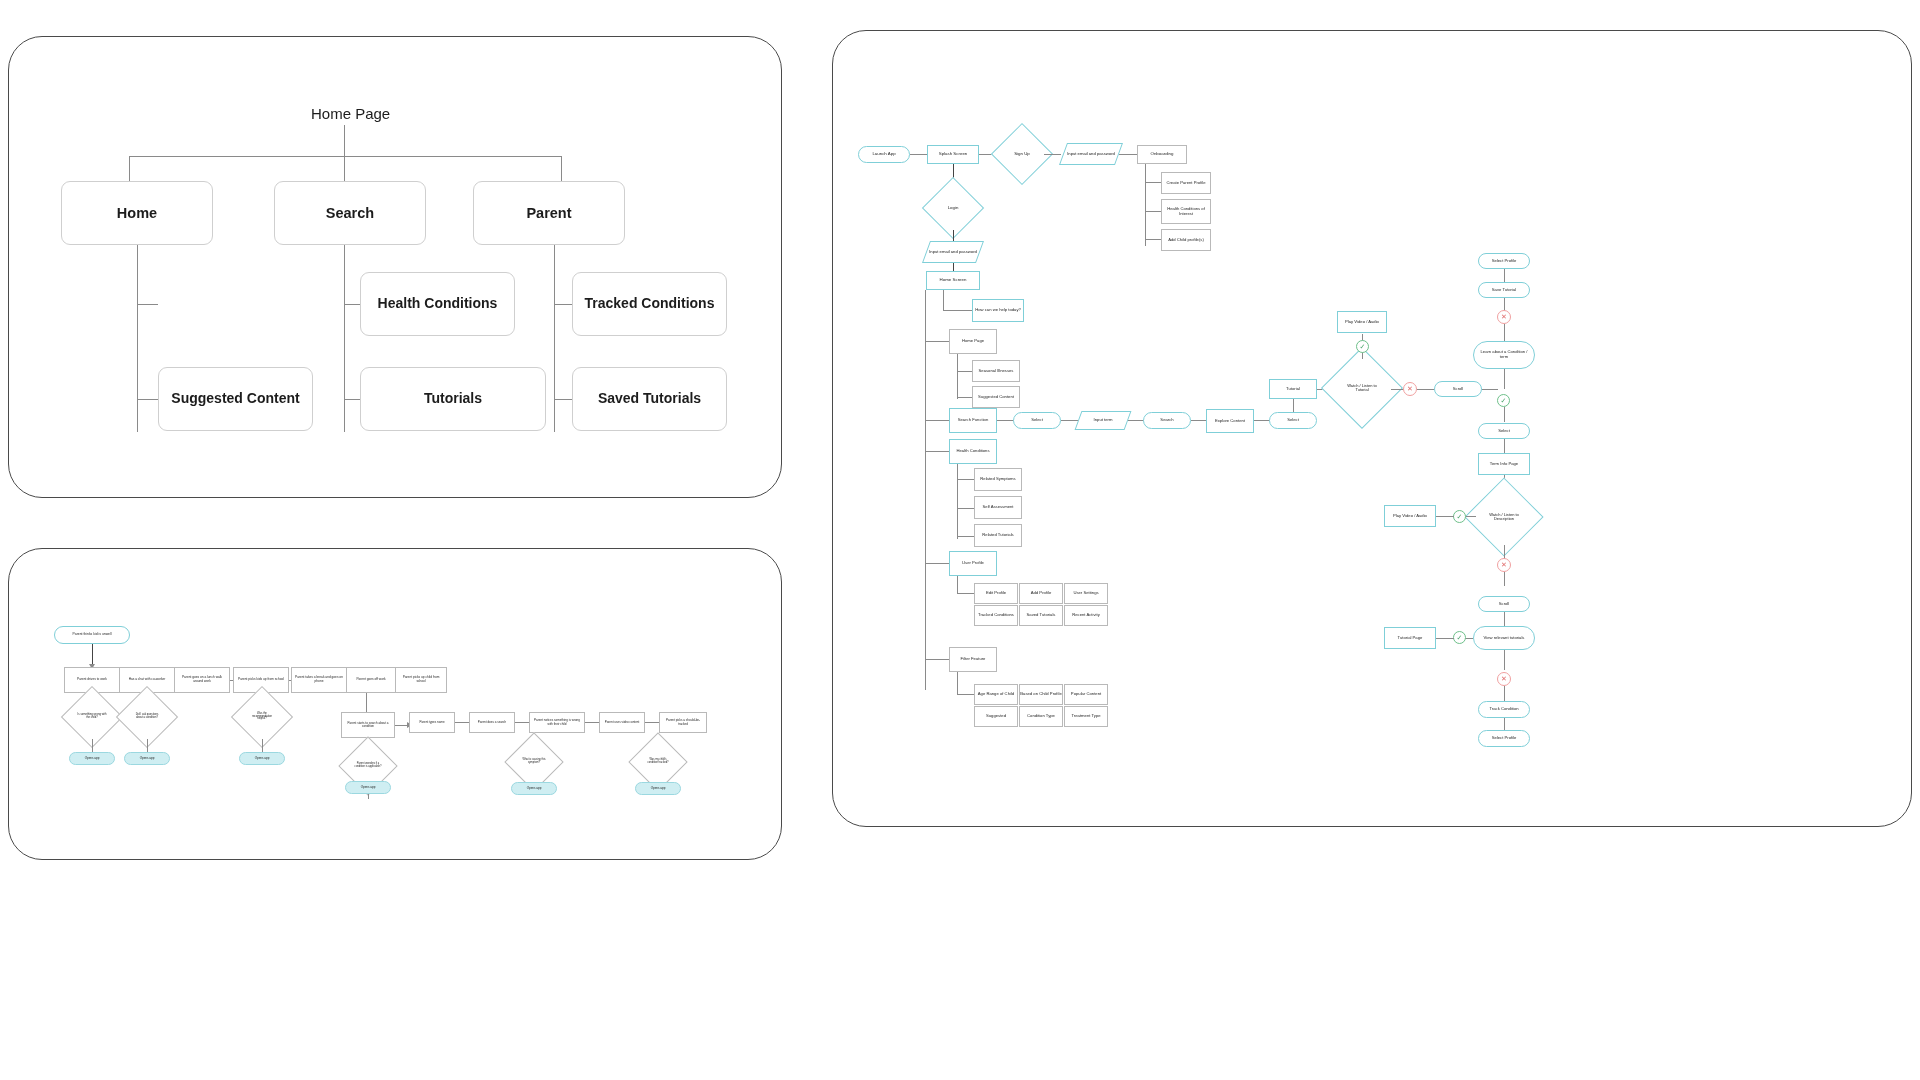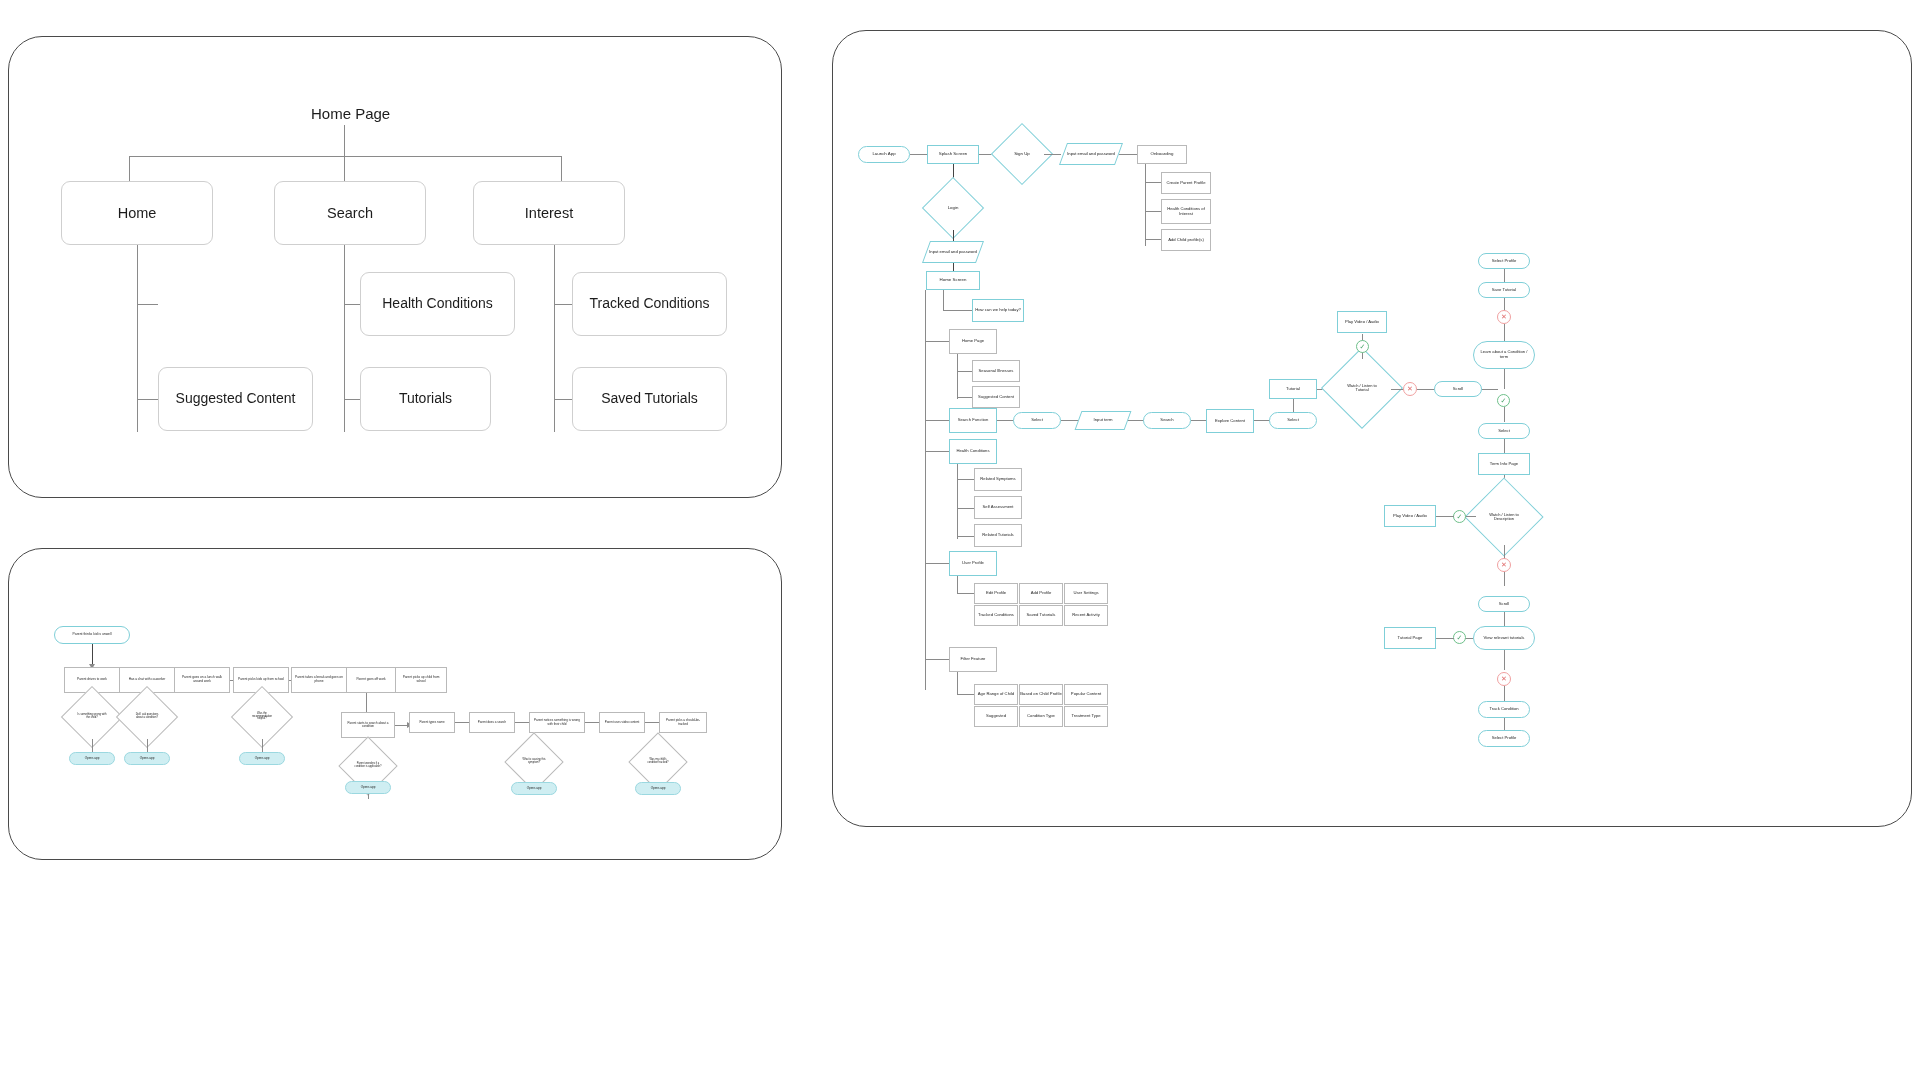--- a/index.html
+++ b/index.html
@@ -8,21 +8,21 @@
 
   .panel{position:absolute;border:1.6px solid #4a4a4a;border-radius:34px;background:#fff;}
   #panel-sitemap{left:8px;top:36px;width:772px;height:460px;}
   #panel-journey{left:8px;top:548px;width:772px;height:310px;}
   #panel-userflow{left:832px;top:30px;width:1078px;height:795px;}
 
   
   .sm-title{position:absolute;font-size:15px;color:#1c1c1c;white-space:nowrap;}
   .sm-box{position:absolute;box-sizing:border-box;border:1.5px solid #cfcfcf;
           border-radius:9px;display:flex;align-items:center;justify-content:center;
-          text-align:center;font-size:14.5px;color:#1c1c1c;background:#fff;line-height:1.25;}
+          text-align:center;font-size:14.5px;color:#1c1c1c;background:#fff;line-height:1.25;font-weight:bold;}
   .sm-line{position:absolute;background:#8a8a8a;}
   .sm-line.h{height:1.2px;}
   .sm-line.v{width:1.2px;}
 
   
   .fn{position:absolute;box-sizing:border-box;background:#fff;display:flex;
       align-items:center;justify-content:center;text-align:center;
       line-height:1.12;color:#1f1f1f;}
   .fn.rect{border:1px solid #7fcfd8;}
   .fn.rect-g{border:1px solid #b9b9b9;}
@@ -62,32 +62,32 @@
   <div class="sm-title" style="left:302px;top:68px;">Home Page</div>
 
   <div class="sm-line v" style="left:335px;top:88px;height:68px;"></div>
   <div class="sm-line h" style="left:120px;top:119px;width:432px;"></div>
   <div class="sm-line v" style="left:120px;top:119px;height:26px;"></div>
   <div class="sm-line v" style="left:335px;top:119px;height:26px;"></div>
   <div class="sm-line v" style="left:552px;top:119px;height:26px;"></div>
 
   <div class="sm-box" style="left:52px;top:144px;width:152px;height:64px;">Home</div>
   <div class="sm-box" style="left:265px;top:144px;width:152px;height:64px;">Search</div>
-  <div class="sm-box" style="left:464px;top:144px;width:152px;height:64px;">Interest</div>
+  <div class="sm-box" style="left:464px;top:144px;width:152px;height:64px;">Parent</div>
 
   <div class="sm-line v" style="left:128px;top:208px;height:187px;"></div>
   <div class="sm-line h" style="left:128px;top:267px;width:21px;"></div>
   <div class="sm-line h" style="left:128px;top:362px;width:21px;"></div>
   <div class="sm-box" style="left:149px;top:330px;width:155px;height:64px;font-size:14px;">Suggested Content</div>
 
   <div class="sm-line v" style="left:335px;top:208px;height:187px;"></div>
   <div class="sm-line h" style="left:335px;top:267px;width:16px;"></div>
   <div class="sm-line h" style="left:335px;top:362px;width:16px;"></div>
   <div class="sm-box" style="left:351px;top:235px;width:155px;height:64px;font-size:14px;">Health Conditions</div>
-  <div class="sm-box" style="left:351px;top:330px;width:131px;height:64px;font-size:14px;">Tutorials</div>
+  <div class="sm-box" style="left:351px;top:330px;width:186px;height:64px;font-size:14px;">Tutorials</div>
 
   <div class="sm-line v" style="left:545px;top:208px;height:187px;"></div>
   <div class="sm-line h" style="left:545px;top:267px;width:18px;"></div>
   <div class="sm-line h" style="left:545px;top:362px;width:18px;"></div>
   <div class="sm-box" style="left:563px;top:235px;width:155px;height:64px;font-size:14px;">Tracked Conditions</div>
   <div class="sm-box" style="left:563px;top:330px;width:155px;height:64px;font-size:14px;">Saved Tutorials</div>
 </div>
 
 <div class="panel" id="panel-journey">
 

